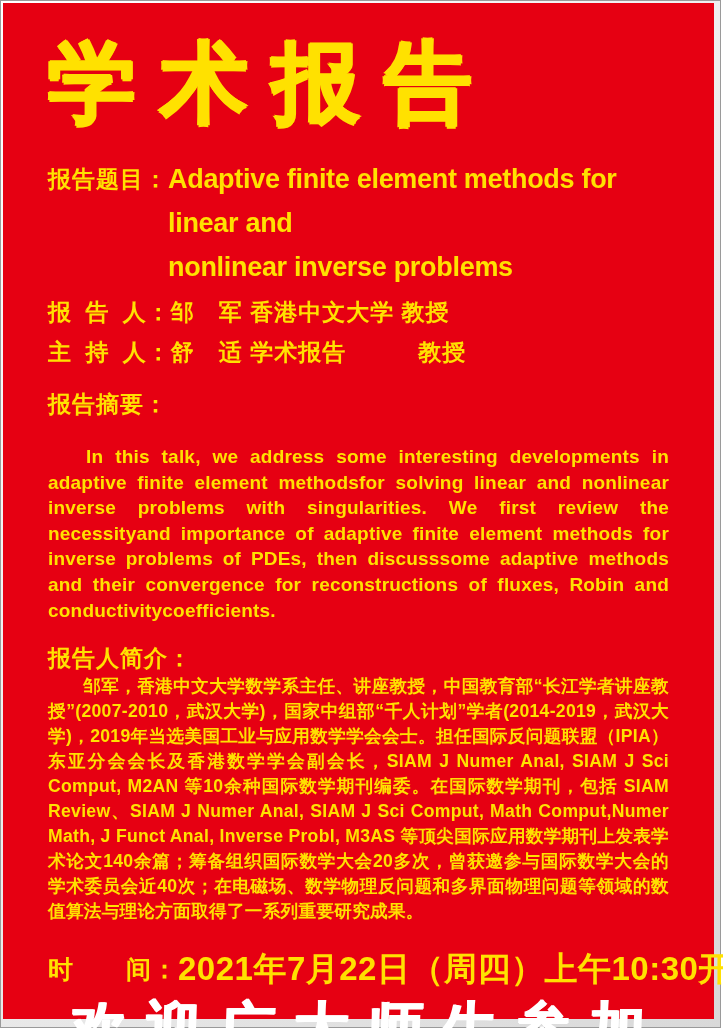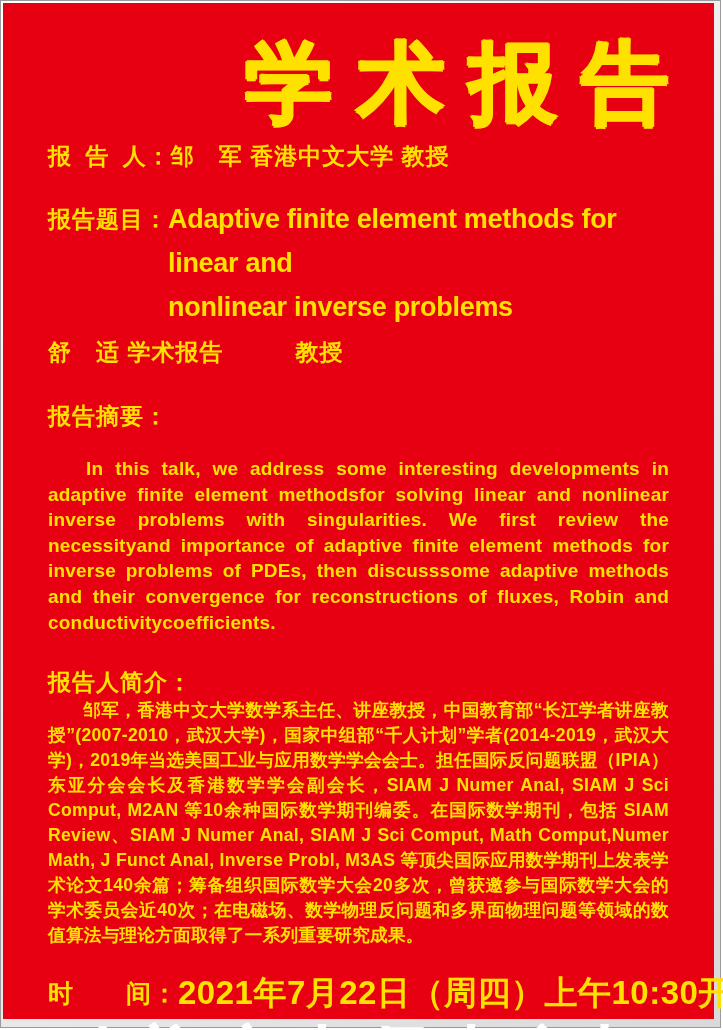--- a/index.html
+++ b/index.html
@@ -20,21 +20,21 @@
     position: absolute;
     top: 2px; left: 2px; right: 6px; bottom: 8px;
     background: #e60012;
     padding: 0 45px;
     box-sizing: border-box;
     color: #ffe100;
     font-weight: bold;
   }
   .title {
     margin-top: 30px;
-    text-align: right;
+    text-align: left;
     font-size: 88px;
     line-height: 100px;
     font-weight: 900;
     letter-spacing: 24px;
     margin-right: -24px;
     color: #ffe100;
     text-shadow: 1.5px 0 0 #ffe100, -1.5px 0 0 #ffe100, 0 1.5px 0 #ffe100, 0 -1.5px 0 #ffe100;
     white-space: nowrap;
   }
   .row { display: flex; align-items: flex-start; }
@@ -46,21 +46,21 @@
   }
   .topic-row { margin-top: 24px; }
   .topic-row .label { line-height: 44px; }
   .topic-lines { font-size: 27px; line-height: 44px; letter-spacing: -0.3px; }
   .person-row { margin-top: 6px; line-height: 34px; }
   .person-row .label { line-height: 34px; word-spacing: 6px; }
   .person-value { font-size: 23px; line-height: 34px; letter-spacing: 1px; white-space: pre; }
   .section-heading {
     font-size: 23px;
     letter-spacing: 1px;
-    margin-top: 32px;
+    margin-top: 20px;
   }
   .abstract-text {
     margin-top: 24px;
     font-size: 19px;
     line-height: 25.6px;
     text-align: justify;
     text-indent: 2em;
     letter-spacing: 0.2px;
     word-spacing: 3px;
   }
@@ -91,34 +91,35 @@
   }
 </style>
 </head>
 <body>
 
 <div class="page">
   <div class="poster">
 
     <div class="title">学术报告</div>
 
-    <div class="row person-row">
-      <div class="label">报 告 人：</div>
-      <div class="person-value">邹　军 香港中文大学 教授</div>
-    </div>
-
     <div class="row topic-row">
       <div class="label">报告题目：</div>
       <div class="topic-lines">
         <div>Adaptive finite element methods for linear and</div>
         <div>nonlinear inverse problems</div>
       </div>
     </div>
 
     <div class="row person-row">
+      <div class="label">报 告 人：</div>
+      <div class="person-value">邹　军 香港中文大学 教授</div>
+    </div>
+
+    <div class="row person-row">
+      <div class="label">主 持 人：</div>
       <div class="person-value">舒　适 学术报告　　　教授</div>
     </div>
 
     <div class="section-heading">报告摘要：</div>
     <div class="abstract-text">In this talk, we address some interesting developments in adaptive finite element methodsfor solving linear and nonlinear inverse problems with singularities. We first review the necessityand importance of adaptive finite element methods for inverse problems of PDEs, then discusssome adaptive methods and their convergence for reconstructions of fluxes, Robin and conductivitycoefficients.</div>
 
     <div class="section-heading">报告人简介：</div>
     <div class="bio-text">邹军，香港中文大学数学系主任、讲座教授，中国教育部“长江学者讲座教授”(2007-2010，武汉大学)，国家中组部“千人计划”学者(2014-2019，武汉大学)，2019年当选美国工业与应用数学学会会士。担任国际反问题联盟（IPIA）东亚分会会长及香港数学学会副会长，SIAM J Numer Anal, SIAM J Sci Comput, M2AN 等10余种国际数学期刊编委。在国际数学期刊，包括 SIAM Review、SIAM J Numer Anal, SIAM J Sci Comput, Math Comput,Numer Math, J Funct Anal, Inverse Probl, M3AS 等顶尖国际应用数学期刊上发表学术论文140余篇；筹备组织国际数学大会20多次，曾获邀参与国际数学大会的学术委员会近40次；在电磁场、数学物理反问题和多界面物理问题等领域的数值算法与理论方面取得了一系列重要研究成果。</div>
 
     <div class="when-where">

